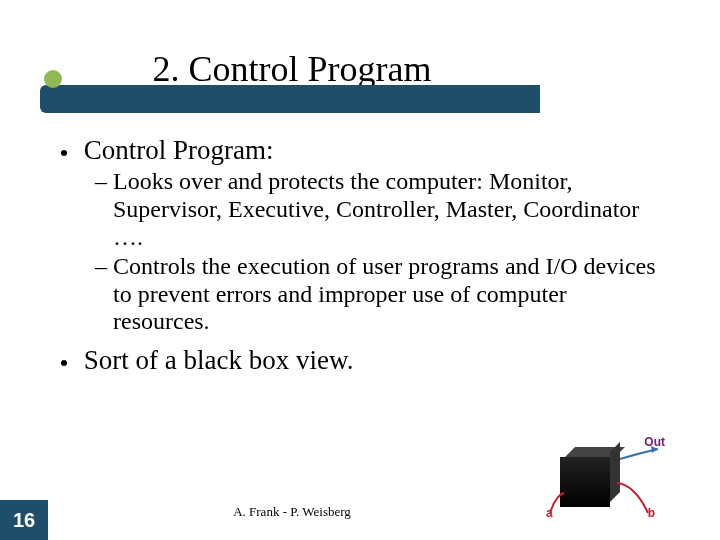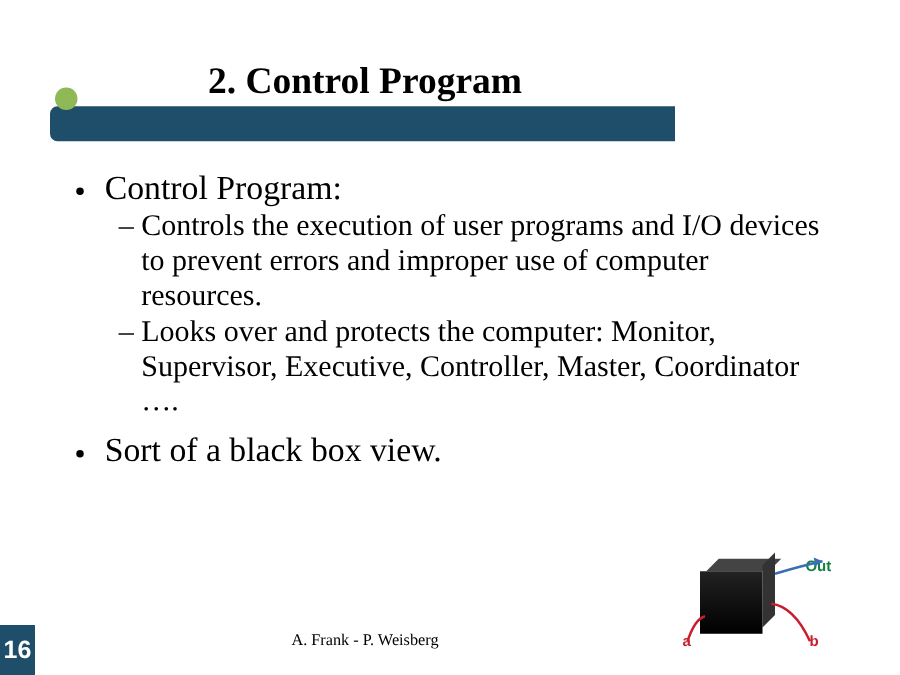--- a/index.html
+++ b/index.html
@@ -34,23 +34,22 @@
     height: 18px;
     border-radius: 50%;
     background: #8fb956;
   }
   .title {
     position: absolute;
     top: 48px;
     left: 0;
     width: 584px;
     text-align: center;
-    font-size: 30px;
+    font-size: 36px;
     color: #000;
-    font-weight: bold;
   }
   .content {
     position: absolute;
     top: 128px;
     left: 75px;
     right: 60px;
     color: #000;
   }
   .lvl1 {
     font-size: 27px;
@@ -83,46 +82,46 @@
     left: 0;
     width: 584px;
     text-align: center;
     font-size: 13px;
     color: #000;
   }
   .slide-num-box {
     position: absolute;
     left: 0;
     bottom: 0;
-    width: 28px;
+    width: 48px;
     height: 40px;
     background: #1f4e6b;
     color: #fff;
     font-family: Arial, sans-serif;
     font-size: 20px;
     font-weight: bold;
     display: flex;
     align-items: center;
     justify-content: center;
   }
   .blackbox {
     position: absolute;
     right: 55px;
     bottom: 20px;
     width: 145px;
     height: 85px;
   }
   .out-label {
     position: absolute;
     right: 0;
-    top: 11px;
+    top: 0;
     font-family: Arial, sans-serif;
     font-weight: bold;
     font-size: 12px;
-    color: #15803d;
+    color: #701a75;
   }
   .cube {
     position: absolute;
     left: 40px;
     top: 12px;
   }
   .cube .front {
     position: absolute;
     width: 50px;
     height: 50px;
@@ -169,24 +168,24 @@
   <div class="title">2. Control Program</div>
   <div class="header-band"></div>
   <div class="header-dot"></div>
 
   <div class="content">
     <div class="lvl1">
       <span class="bullet-dot"></span>
       <span>Control Program:</span>
     </div>
     <div class="lvl2">
+      <span class="dash">– </span><span>Looks over and protects the computer: Monitor, Supervisor, Executive, Controller, Master, Coordinator ….</span>
+    </div>
+    <div class="lvl2">
       <span class="dash">– </span><span>Controls the execution of user programs and I/O devices to prevent errors and improper use of computer resources.</span>
-    </div>
-    <div class="lvl2">
-      <span class="dash">– </span><span>Looks over and protects the computer: Monitor, Supervisor, Executive, Controller, Master, Coordinator ….</span>
     </div>
     <div class="lvl1" style="margin-top:8px;">
       <span class="bullet-dot"></span>
       <span>Sort of a black box view.</span>
     </div>
   </div>
 
   <div class="blackbox">
     <div class="out-label">Out</div>
     <div class="cube">

